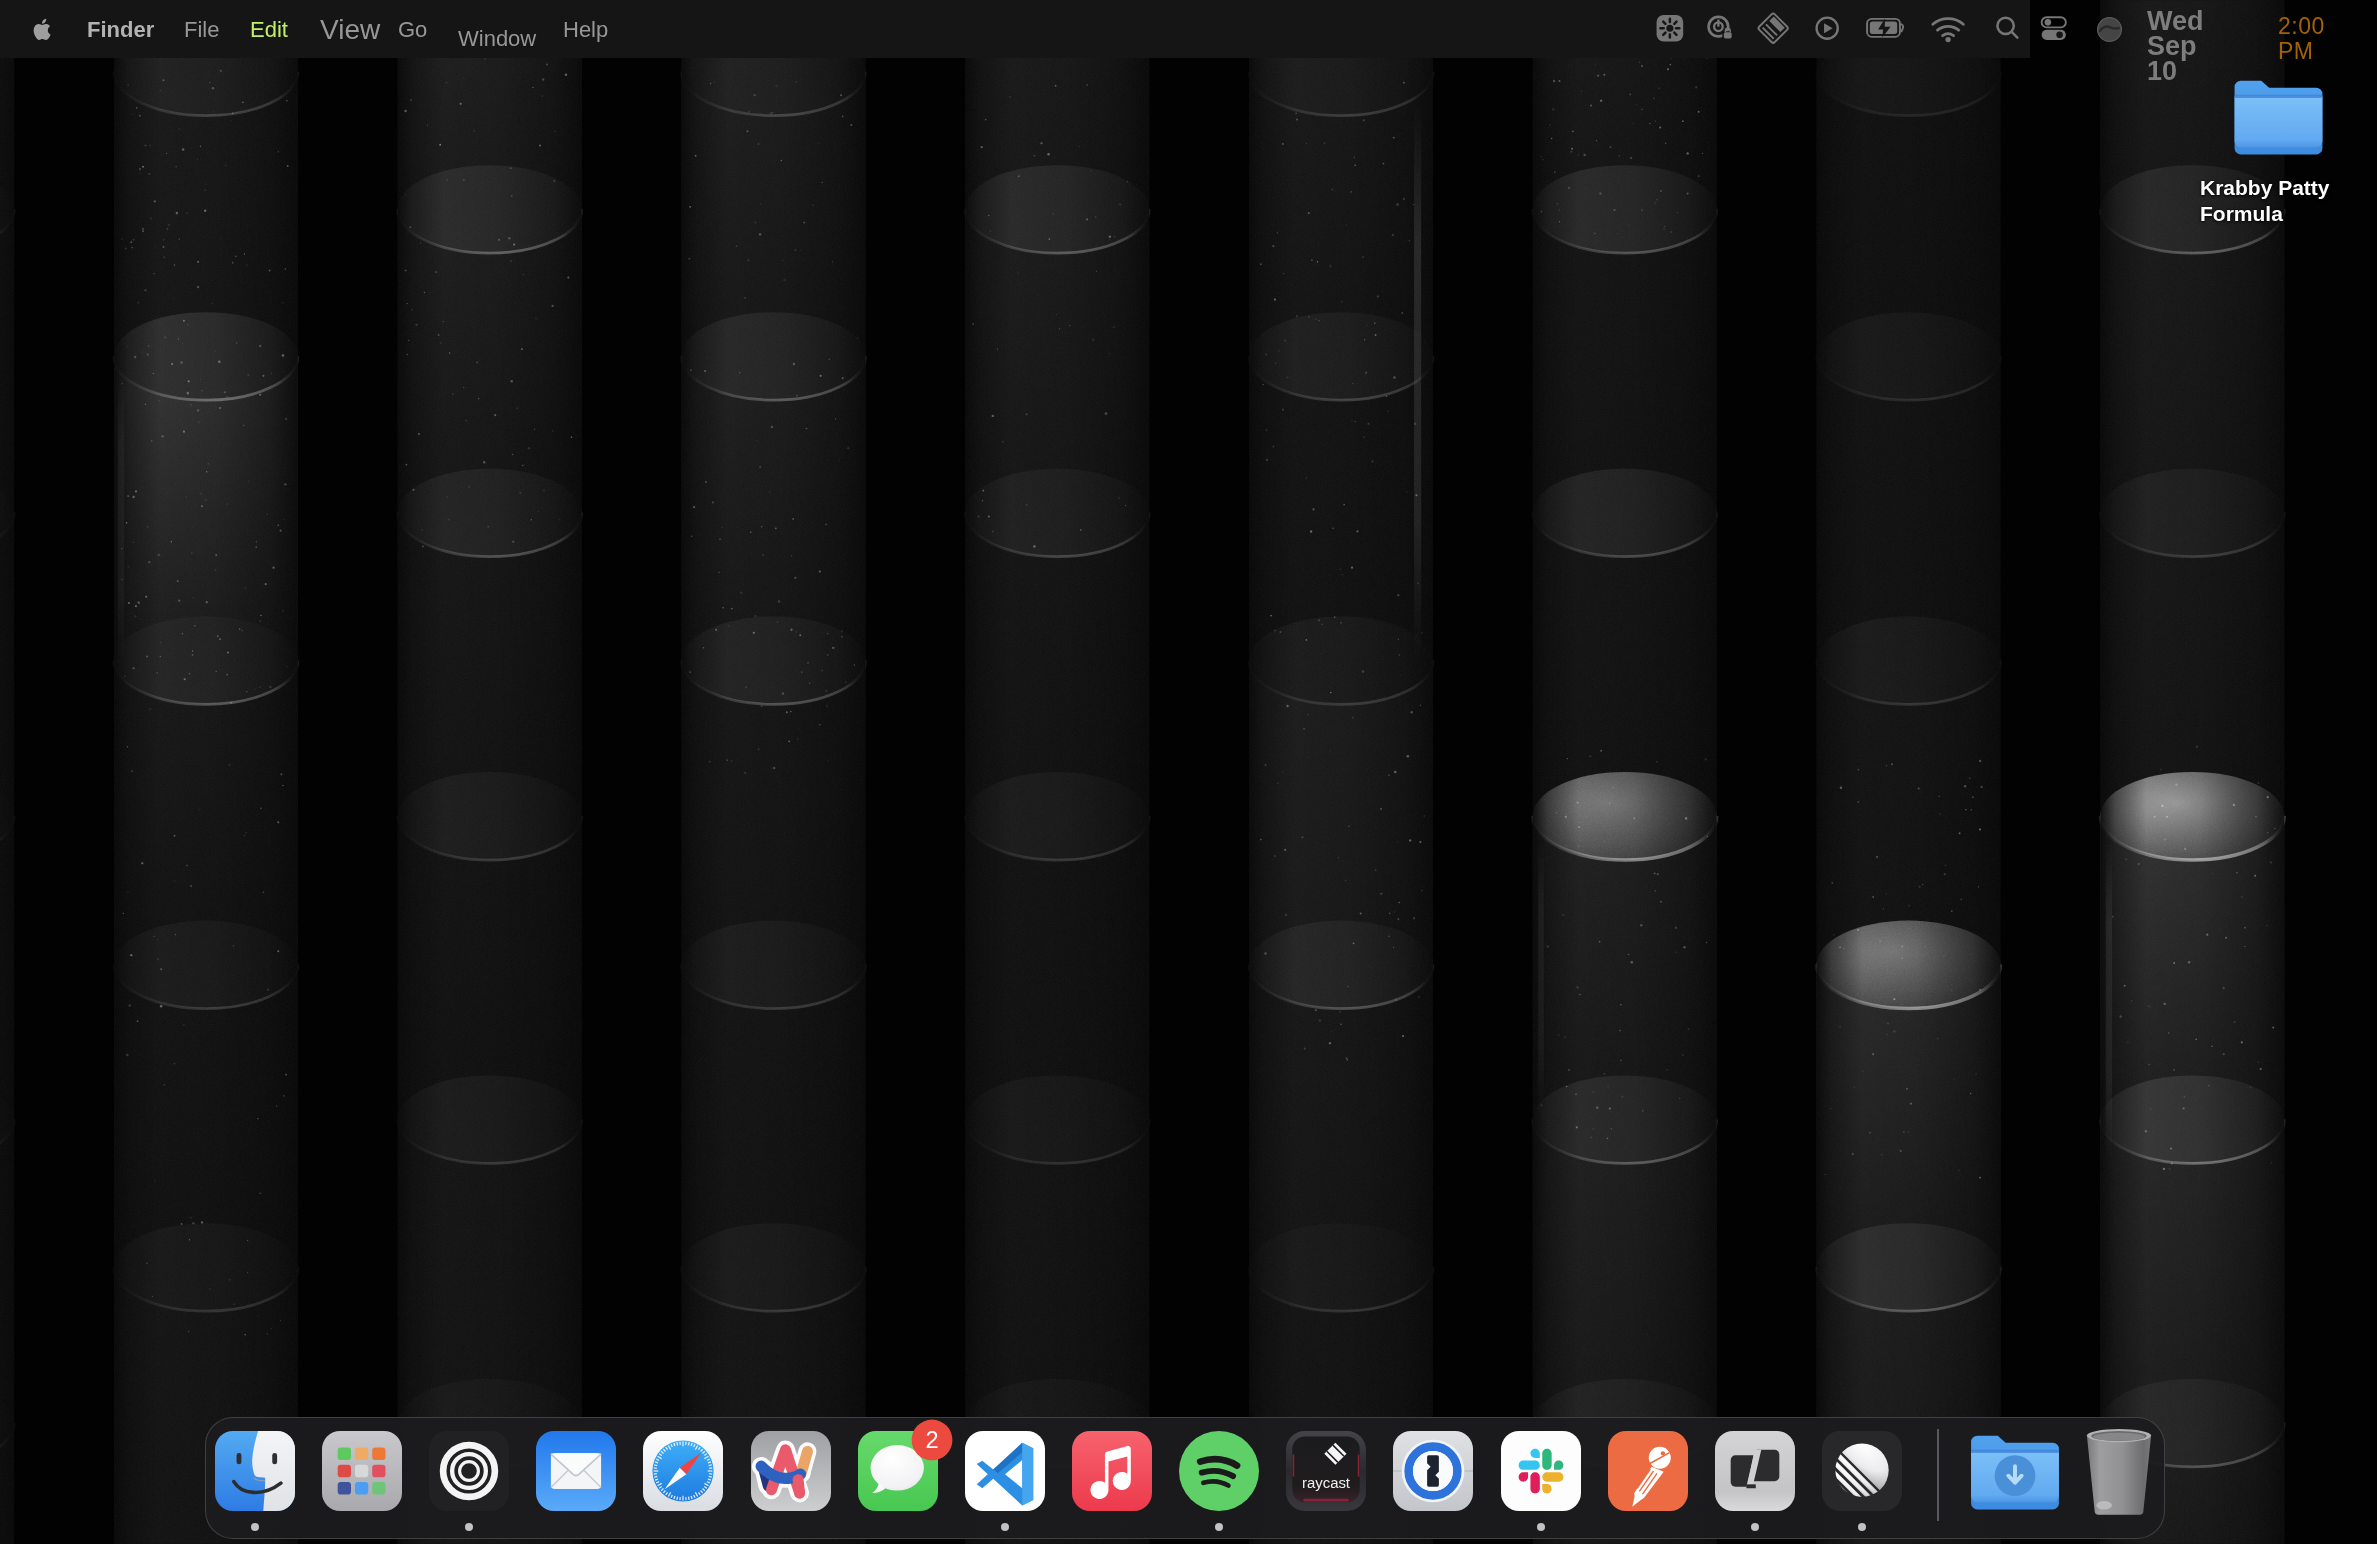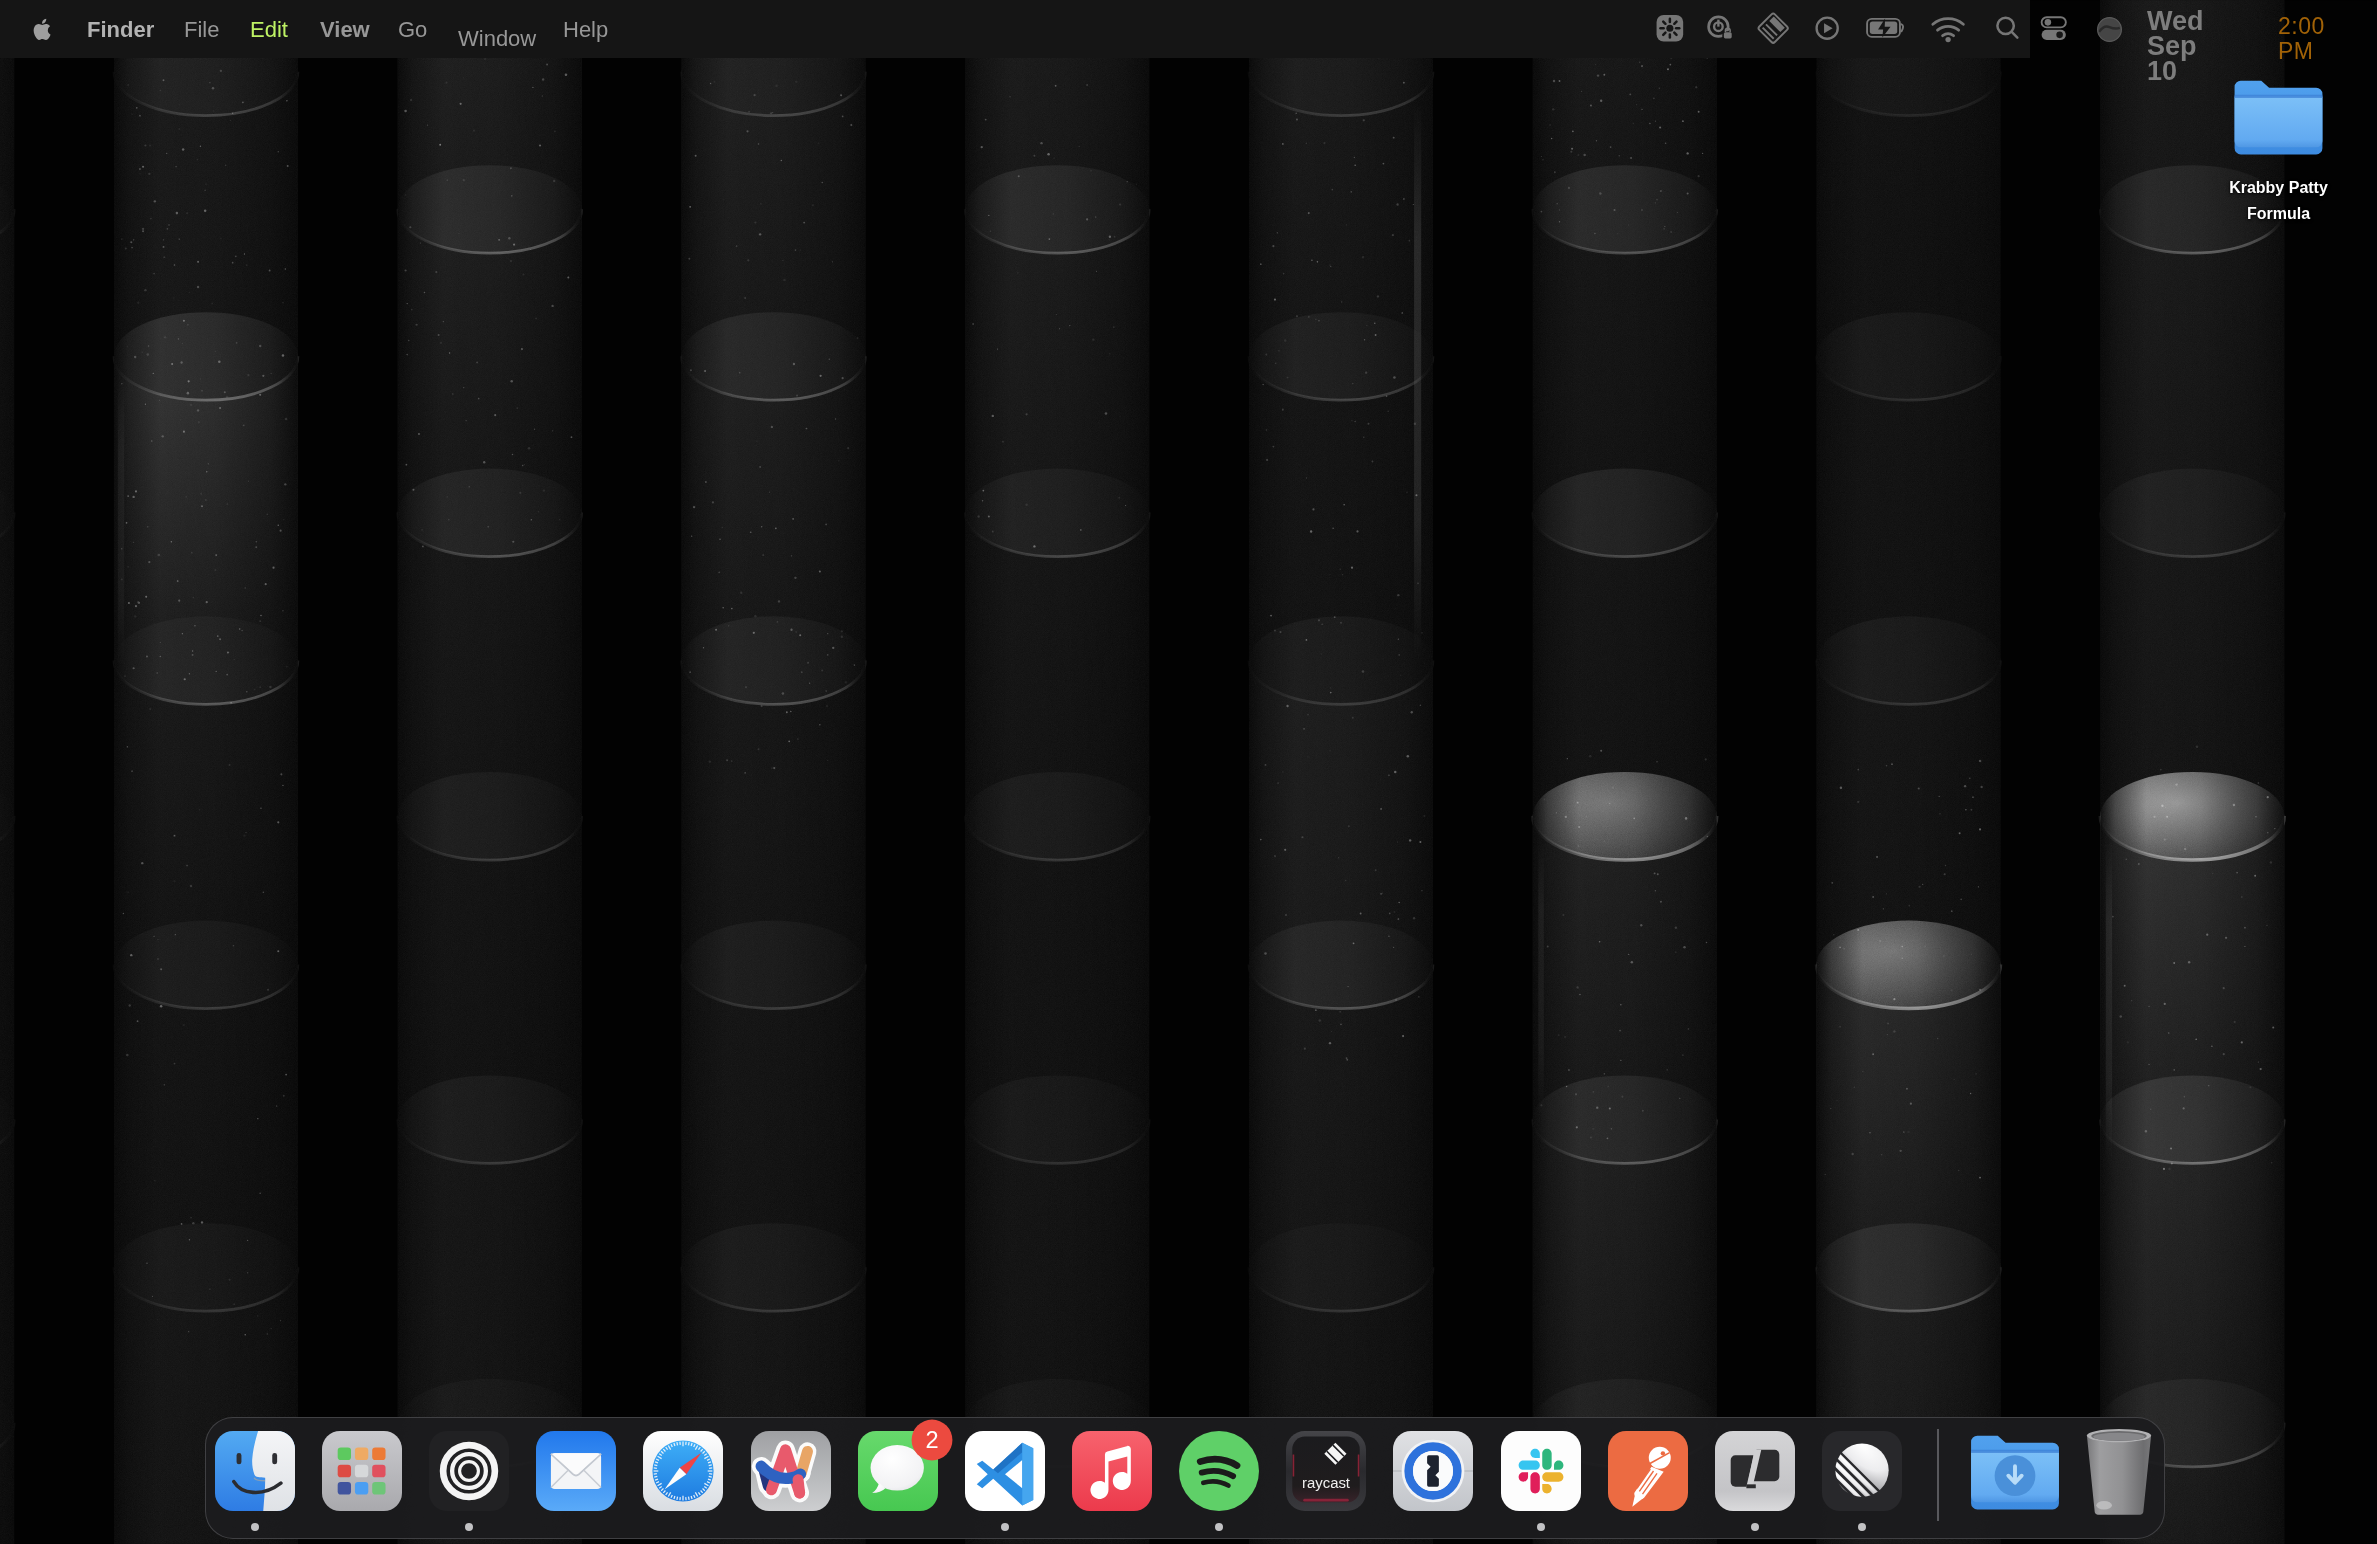--- a/index.html
+++ b/index.html
@@ -1331,21 +1331,21 @@
     <rect x="2679" y="1070" width="8" height="410" fill="url(#stk)" opacity="0.14"></rect>
     <rect x="1957" y="1070" width="7" height="350" fill="url(#stk)" opacity="0.1"></rect>
   </svg>
 <div style="position:absolute;left:0;top:0;width:2030px;height:58px;background:#151515">
     <svg width="20.4" height="25" viewBox="0 0 26 32" style="position:absolute;left:33px;top:16.5px">
       <path fill="#9e9e9e" d="M18.9 16.9c0-3.4 2.8-5 2.9-5.1-1.6-2.3-4-2.6-4.9-2.7-2.1-.2-4.1 1.2-5.1 1.2-1 0-2.7-1.2-4.4-1.2-2.3 0-4.4 1.3-5.5 3.4-2.4 4.1-.6 10.2 1.7 13.5 1.1 1.6 2.4 3.4 4.2 3.4 1.7-.1 2.3-1.1 4.3-1.1s2.6 1.1 4.4 1.1c1.8 0 3-1.6 4.1-3.3 1.3-1.9 1.8-3.7 1.8-3.8-.1 0-3.5-1.3-3.5-5.4zM15.5 6.6c.9-1.1 1.6-2.7 1.4-4.3-1.4.1-3 .9-3.9 2-.9 1-1.6 2.6-1.4 4.2 1.5.1 3-.8 3.9-1.9z"></path>
     </svg>
     <span style="position:absolute;left:87px;top:16.5px;font-size:22px;line-height:25px;font-weight:700;color:#b2b2b2">Finder</span>
     <span style="position:absolute;left:184px;top:16.5px;font-size:22px;line-height:25px;font-weight:400;color:#979797">File</span>
     <span style="position:absolute;left:250px;top:16.5px;font-size:22px;line-height:25px;font-weight:400;color:#bef264">Edit</span>
-    <span style="position:absolute;left:320px;top:16.5px;font-size:22px;line-height:25px;font-weight:700;color:#979797">View</span>
+    <span style="position:absolute;left:320px;top:16.5px;font-size:28px;line-height:25px;font-weight:400;color:#979797">View</span>
     <span style="position:absolute;left:398px;top:16.5px;font-size:22px;line-height:25px;font-weight:400;color:#979797">Go</span>
     <span style="position:absolute;left:458px;top:26px;font-size:22px;line-height:25px;font-weight:400;color:#979797">Window</span>
     <span style="position:absolute;left:563px;top:16.5px;font-size:22px;line-height:25px;font-weight:400;color:#979797">Help</span>
     <svg width="440" height="36" viewBox="0 0 560 46" style="position:absolute;left:1651px;top:11px">
       <rect x="6" y="5" width="34" height="34" rx="9" fill="#767676"></rect>
       <line x1="23" y1="14" x2="23" y2="10" stroke="#161616" stroke-width="3.2" stroke-linecap="round" transform="rotate(0 23 22)"></line>
       <line x1="23" y1="14" x2="23" y2="10" stroke="#161616" stroke-width="3.2" stroke-linecap="round" transform="rotate(45 23 22)"></line>
       <line x1="23" y1="14" x2="23" y2="10" stroke="#161616" stroke-width="3.2" stroke-linecap="round" transform="rotate(90 23 22)"></line>
       <line x1="23" y1="14" x2="23" y2="10" stroke="#161616" stroke-width="3.2" stroke-linecap="round" transform="rotate(135 23 22)"></line>
       <line x1="23" y1="14" x2="23" y2="10" stroke="#161616" stroke-width="3.2" stroke-linecap="round" transform="rotate(180 23 22)"></line>
@@ -1399,21 +1399,21 @@
       </linearGradient>
       <linearGradient id="fldt" x1="0" y1="0" x2="0" y2="1">
         <stop offset="0" stop-color="#51a1ee"></stop>
         <stop offset="1" stop-color="#3d8be0"></stop>
       </linearGradient>
     </defs>
     <path d="M2 14 a8 8 0 0 1 8-8 h26 l10 9 h60 a8 8 0 0 1 8 8 v69 a8 8 0 0 1-8 8 H10 a8 8 0 0 1-8-8 Z" fill="url(#fldt)"></path>
     <path d="M2 26 h112 v57 a8 8 0 0 1-8 8 H10 a8 8 0 0 1-8-8 Z" fill="url(#fldb)"></path>
     <path d="M2 24 h112 v4 H2 Z" fill="#3c7fd4" opacity="0.7"></path>
   </svg>
-<div style="position:absolute;left:2200px;top:175px;width:157px;text-align:center;font-size:16px;line-height:26px;font-weight:700;color:#ffffff;text-shadow:0 0.8px 3.1px rgba(0,0,0,0.95), 0 0 1.6px rgba(0,0,0,0.8)">Krabby Patty<br>Formula</div>
+<div style="position:absolute;left:2200px;top:175px;width:157px;text-align:left;font-size:21px;line-height:26px;font-weight:700;color:#ffffff;text-shadow:0 0.8px 3.1px rgba(0,0,0,0.95), 0 0 1.6px rgba(0,0,0,0.8)">Krabby Patty<br>Formula</div>
 <div style="position:absolute;left:205px;top:1417px;width:1960px;height:122px;background:rgba(28,28,30,0.94);border:1.2px solid rgba(110,110,115,0.45);border-radius:28px;box-sizing:border-box"></div>
 <svg width="80" height="80" viewBox="0 0 102 102" style="position:absolute;left:215px;top:1431px">
     <defs>
       <linearGradient id="fnb" x1="0" y1="0" x2="0" y2="1">
         <stop offset="0" stop-color="#53aaf2"></stop>
         <stop offset="1" stop-color="#2e7ce4"></stop>
       </linearGradient>
       <linearGradient id="fnw" x1="0" y1="0" x2="0" y2="1">
         <stop offset="0" stop-color="#f4f5f7"></stop>
         <stop offset="1" stop-color="#dfe2e6"></stop>

